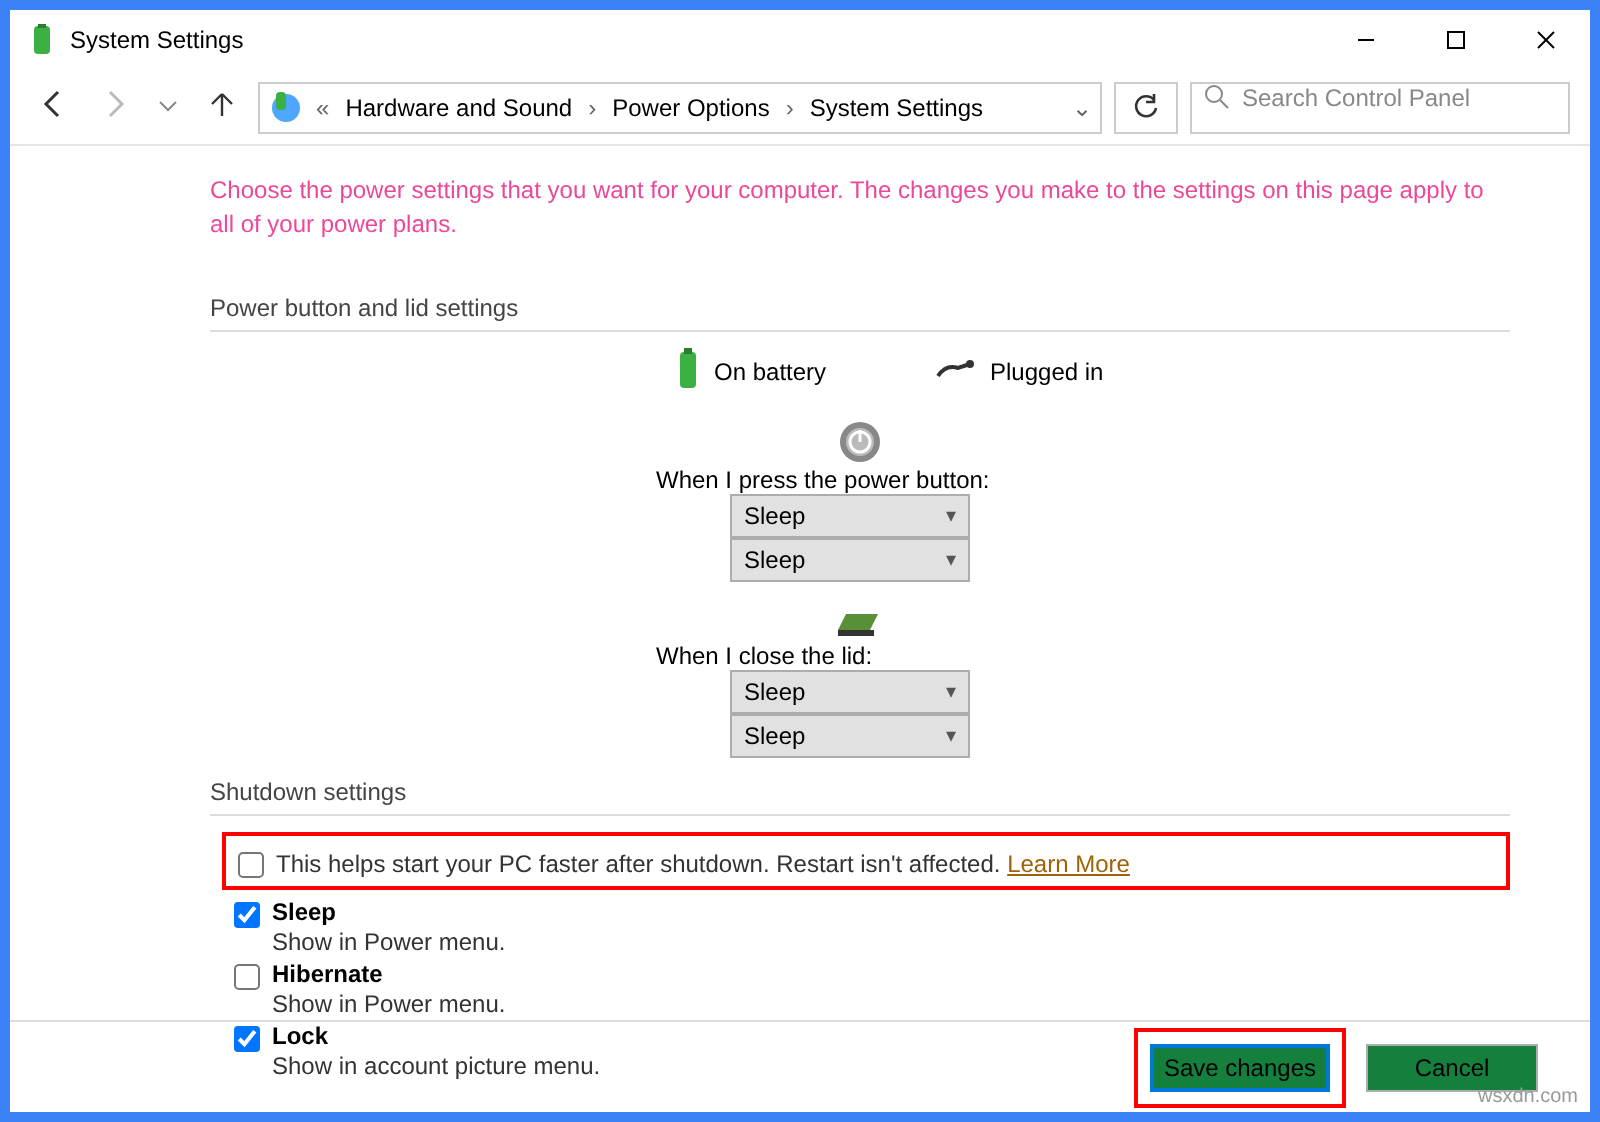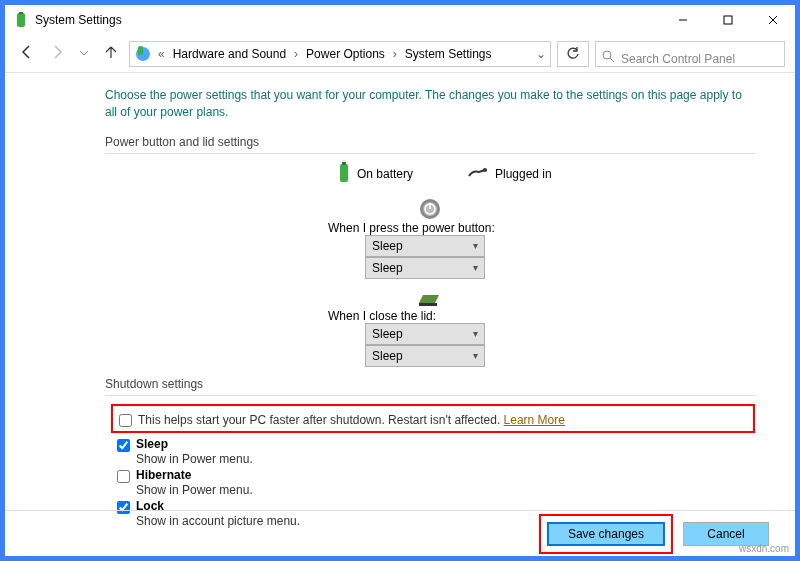--- a/index.html
+++ b/index.html
@@ -11,42 +11,42 @@
   .winbtn { width: 45px; height: 30px; display: flex; align-items: center; justify-content: center; color: #333; }
   .navbar { height: 38px; display: flex; align-items: center; padding: 0 10px; gap: 6px; border-bottom: 1px solid #e5e5e5; }
   .navarrow { color: #888; padding: 2px 4px; }
   .navarrow.active { color: #333; }
   .addrbar { flex: 1; display: flex; align-items: center; border: 1px solid #ccc; height: 26px; padding: 0 4px; gap: 4px; }
   .addr-icon { width: 18px; height: 18px; }
   .crumb { padding: 0 2px; }
   .crumb-sep { color: #666; padding: 0 2px; }
   .addrspacer { flex: 1; }
   .refreshbox { width: 32px; height: 26px; border: 1px solid #ccc; display: flex; align-items: center; justify-content: center; }
-  .searchbox { width: 190px; height: 26px; border: 1px solid #ccc; display: flex; align-items: flex-end; padding: 0 6px; gap: 6px; color: #888; }
+  .searchbox { width: 190px; height: 26px; border: 1px solid #ccc; display: flex; align-items: flex-start; padding: 0 6px; gap: 6px; color: #888; }
   .content { flex: 1; padding: 14px 40px 0 100px; overflow: hidden; }
   h1 { font-size: 15px; font-weight: 400; color: #0a6f3c; margin: 0 0 8px 0; }
-  .desc { color: #0f766e; line-height: 1.4; margin-bottom: 14px; }
+  .desc { color: #ec4899; line-height: 1.4; margin-bottom: 26px; }
   .section-label { color: #444; margin-bottom: 4px; }
   .divider { height: 1px; background: #dcdcdc; margin: 2px 0 8px 0; }
   .colheads { display: flex; align-items: center; margin: 6px 0 10px 0; }
   .colheads .spacer { width: 232px; }
   .colhead { width: 130px; display: flex; align-items: center; gap: 6px; }
   .row { display: flex; align-items: center; margin-bottom: 10px; flex-direction: column; }
   .row .rowicon { width: 28px; display: flex; justify-content: center; }
   .row .rowlabel { width: 204px; }
   .dropdown { width: 120px; height: 22px; border: 1px solid #adadad; background: #e1e1e1; display: flex; align-items: center; padding: 0 6px; justify-content: space-between; margin-right: 10px; }
   .dropdown .chev { color: #555; font-size: 10px; }
   .chk { display: flex; align-items: flex-start; gap: 6px; margin: 2px 0 0 12px; }
   .chk input { margin: 2px 0 0 0; }
   .chk .chklabel { font-weight: 700; }
   .chk .chksub { color: #333; margin-top: 1px; }
   .chk a { color: #a16207; }
   .highlight1 { border: 2px solid red; padding: 4px 6px; margin: 4px 0 4px 6px; }
   .bottombar { position: absolute; bottom: 0; left: 0; right: 0; height: 46px; border-top: 1px solid #dcdcdc; display: flex; align-items: center; justify-content: flex-end; padding-right: 26px; gap: 10px; }
-  .btn { min-width: 86px; height: 24px; border: 1px solid #adadad; background: #7dd3fc; display: flex; align-items: center; justify-content: center; padding: 0 20px; }
+  .btn { min-width: 86px; height: 24px; border: 1px solid #adadad; background: #15803d; display: flex; align-items: center; justify-content: center; padding: 0 6px; }
   .btn.primary { border: 1px solid #0078d7; box-shadow: inset 0 0 0 1px #0078d7; }
   .savewrap { border: 2px solid red; padding: 6px; }
   .watermark { position: absolute; right: 6px; bottom: 2px; font-size: 10px; color: #999; }
 </style>
 </head>
 <body>
 
 <div class="window">
   <div class="titlebar">
     <span class="icon">

